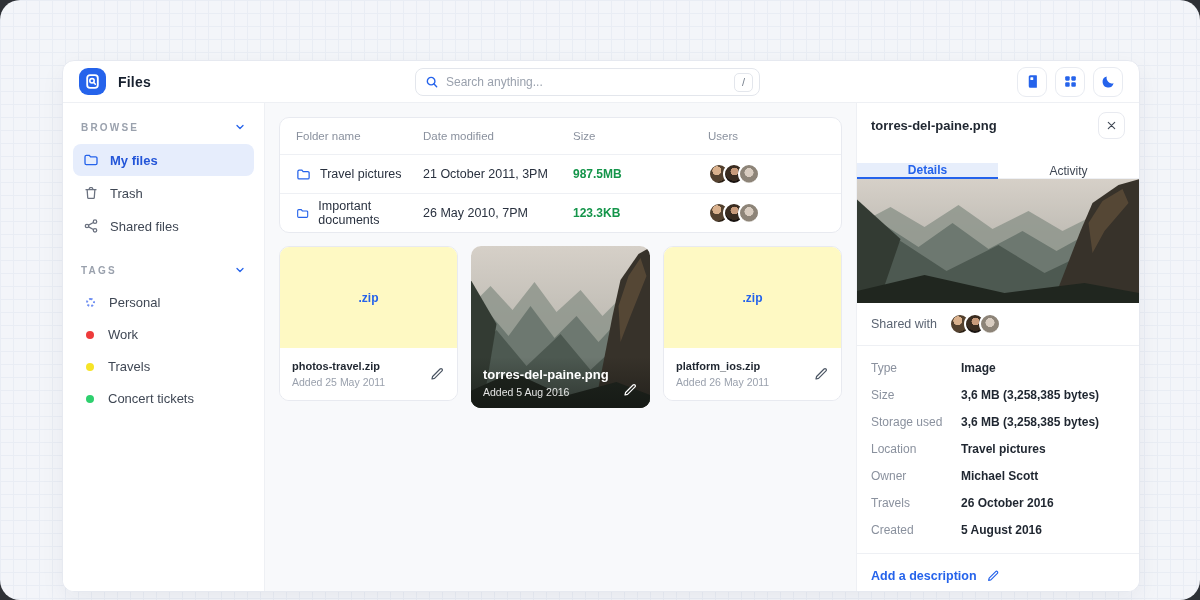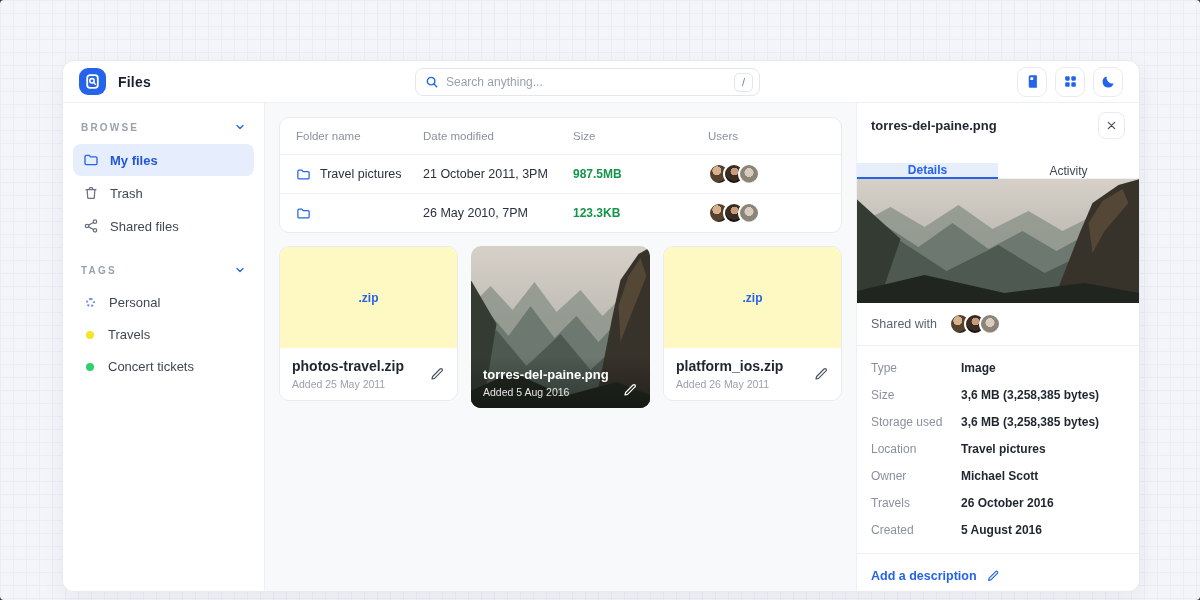--- a/index.html
+++ b/index.html
@@ -1,19 +1,19 @@
 <!DOCTYPE html>
 <html><head>
 <meta charset="utf-8">
 <style>
   * { margin:0; padding:0; box-sizing:border-box; }
   html,body { width:1200px; height:600px; background:#2e3136; font-family:"Liberation Sans", sans-serif; }
   .surface {
     position:absolute; left:0; top:0; width:1200px; height:600px;
-    border-radius:4px; overflow:hidden;
+    border-radius:20px; overflow:hidden;
     background-color:#f3f5f9;
     background-image:
       linear-gradient(#e9edf4 1px, transparent 1px),
       linear-gradient(90deg, #e9edf4 1px, transparent 1px);
     background-size:13px 13px;
     padding-left:40px;
   }
   .app-card {
     position:absolute; left:62px; top:60px; width:1078px; height:532px;
     background:#ffffff; border:1px solid #e6e9f0; border-radius:12px;
@@ -53,21 +53,21 @@
   .avatar { width:22px; height:22px; border-radius:50%; border:2px solid #fff; flex:0 0 auto; }
   .avatar + .avatar { margin-left:-7px; }
   .av1 { background:radial-gradient(circle at 38% 32%, #d9b08c 0 26%, #54412e 28% 66%, #2c2115 68%); }
   .av2 { background:radial-gradient(circle at 52% 36%, #c89b7b 0 25%, #3a2c20 27% 62%, #191310 64%); }
   .av3 { background:radial-gradient(circle at 50% 42%, #d8ccc0 0 32%, #8d8478 34% 68%, #bcb6ad 70%); }
   
   .cards { display:grid; grid-template-columns:repeat(3,1fr); gap:13px; margin-top:13px; align-items:start; }
   .file-card { background:#fff; border:1px solid #e8eaf0; border-radius:10px; overflow:hidden; height:155px; display:flex; flex-direction:column; cursor:pointer; }
   .zip-preview { flex:1; background:#fef9c3; display:flex; align-items:center; justify-content:center; color:#2563eb; font-size:12px; font-weight:700; }
   .card-footer { height:52px; flex:0 0 52px; display:flex; align-items:center; justify-content:space-between; padding:0 12px; background:#fff; }
-  .file-name { font-size:14px; font-weight:700; color:#1f2630; }
+  .file-name { font-size:11px; font-weight:700; color:#1f2630; }
   .file-added { font-size:10.5px; color:#9aa1ad; margin-top:4px; }
   .image-card { position:relative; height:162px; border:0; }
   .image-card .mountain { position:absolute; inset:0; width:100%; height:100%; }
   .overlay-footer { position:absolute; left:0; right:0; bottom:0; padding:10px 12px; display:flex; align-items:flex-end; justify-content:space-between; background:linear-gradient(transparent, rgba(10,12,10,.45)); }
   .overlay-footer .file-name { color:#fff; font-size:13px; }
   .overlay-footer .file-added { color:rgba(255,255,255,.88); }
   
   .panel { width:283px; flex:0 0 283px; border-left:1px solid #eef0f4; background:#fff; display:flex; flex-direction:column; }
   .panel-header { height:45px; flex:0 0 45px; display:flex; align-items:center; justify-content:space-between; padding:0 14px; }
   .panel-title { font-size:13px; font-weight:600; color:#1f2630; }
@@ -172,20 +172,24 @@
             <span class="side-section-title">TAGS</span>
             <svg width="12" height="12" viewBox="0 0 24 24">
               <path d="m6 9 6 6 6-6" fill="none" stroke="#2563eb" stroke-width="2.6" stroke-linecap="round" stroke-linejoin="round"></path>
             </svg>
           </div>
           <div class="side-item">
             <span class="tag-dot dotted"></span>
             <span>Personal</span>
           </div>
           <div class="side-item">
+            <span class="tag-dot" style="background:#ee3b3b"></span>
+            <span>Work</span>
+          </div>
+          <div class="side-item">
             <span class="tag-dot" style="background:#f6e427"></span>
             <span>Travels</span>
           </div>
           <div class="side-item">
             <span class="tag-dot" style="background:#2ed06e"></span>
             <span>Concert tickets</span>
           </div>
         </div>
       </div>
 
@@ -213,20 +217,21 @@
               <span class="avatar av2"></span>
               <span class="avatar av3"></span>
             </span>
           </div>
 
           <div class="t-grid t-row">
             <span class="cell-name">
               <svg width="15" height="15" viewBox="0 0 24 24">
                 <path d="M3 7a2 2 0 0 1 2-2h4.4l2 2.4H19a2 2 0 0 1 2 2V17a2 2 0 0 1-2 2H5a2 2 0 0 1-2-2z" fill="none" stroke="#2563eb" stroke-width="2"></path>
               </svg>
+              <span>Important documents</span>
             </span>
             <span>26 May 2010, 7PM</span>
             <span class="cell-size">123.3KB</span>
             <span class="avatars">
               <span class="avatar av1"></span>
               <span class="avatar av2"></span>
               <span class="avatar av3"></span>
             </span>
           </div>
         </div>

